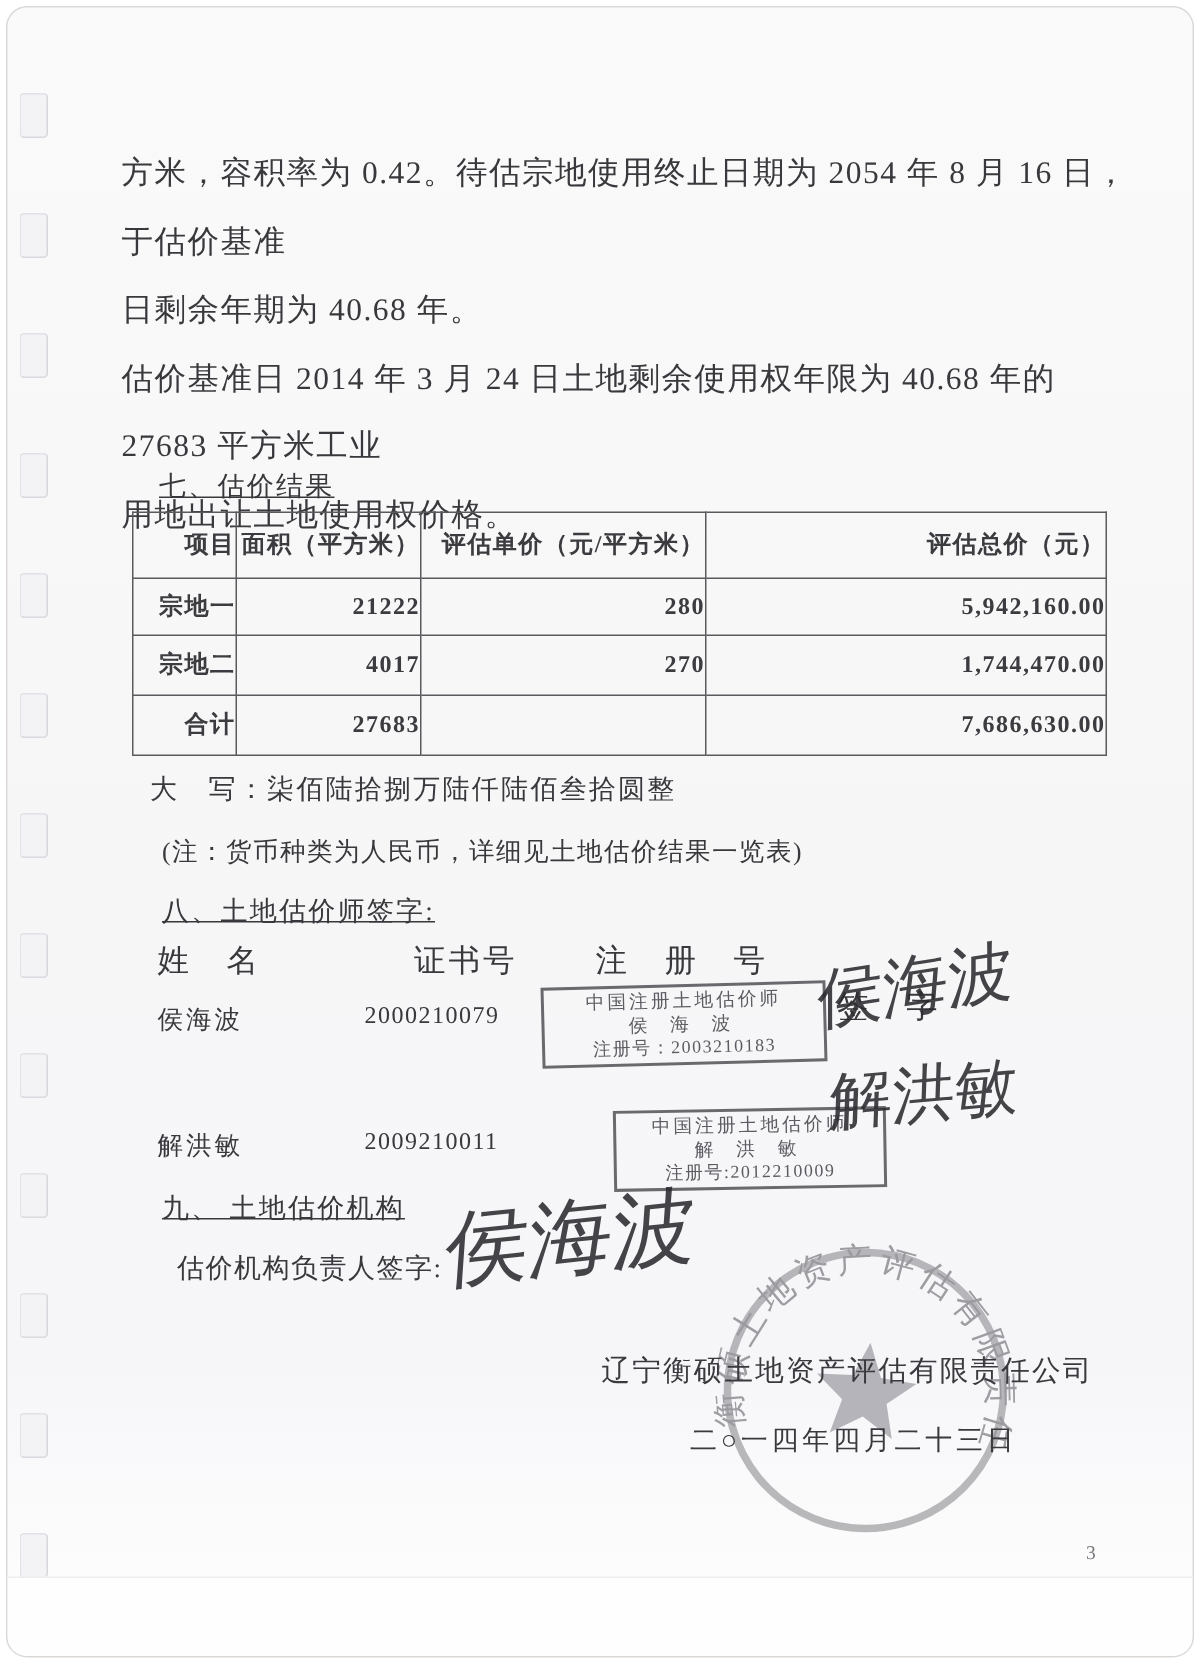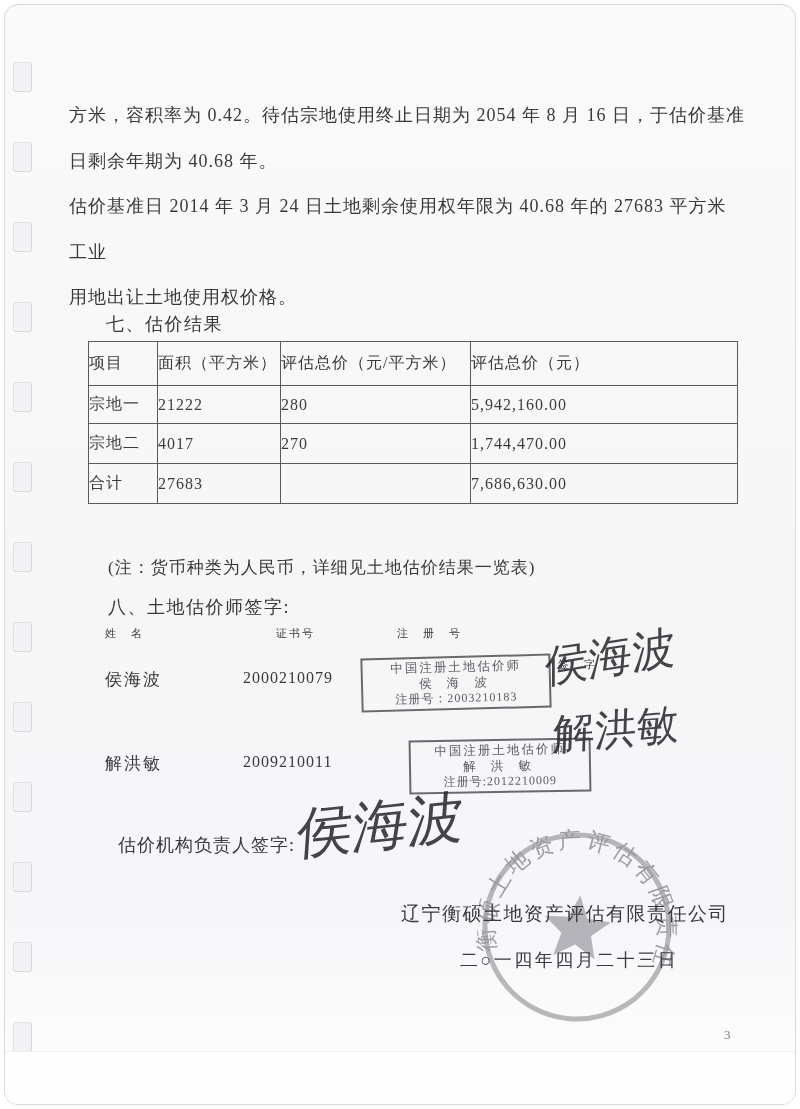--- a/index.html
+++ b/index.html
@@ -6,31 +6,31 @@
   .stage{position:relative;width:800px;height:1109px;background:#fff;overflow:hidden;
          font-family:"Liberation Serif","DejaVu Serif",serif;color:#39393d;}
   .frame{position:absolute;left:4px;top:4px;right:4px;bottom:4px;border:1px solid #dbd8d5;
          border-radius:14px;background:linear-gradient(180deg,#fbfafa 0%,#f7f6f7 55%,#f6f5f8 82%,#fdfdfd 96%);
          overflow:hidden;}
   .paper-bottom{position:absolute;left:0;right:0;bottom:0;height:52px;background:#fefefe;border-top:1px solid #efeeee;}
   
   .hole{position:absolute;left:8px;width:17px;height:28px;border-radius:3px;
         background:#f3f2f5;border:1px solid #e3e1e6;border-right-color:#d8d6dc;border-bottom-color:#dbd9df;}
   
-  .bodytext{position:absolute;left:64px;top:88px;width:676px;font-size:18px;line-height:45.5px;letter-spacing:1px;}
+  .bodytext{position:absolute;left:76px;top:88px;width:676px;font-size:21px;line-height:45.5px;letter-spacing:1px;}
   .indent{ text-indent:2em; }
-  .sec-title{position:absolute;font-size:18px;letter-spacing:1.5px;}
+  .sec-title{position:absolute;font-size:18px;letter-spacing:1.5px;text-decoration:underline;}
   
   table.result{position:absolute;left:83px;top:336px;width:649px;border-collapse:collapse;
                font-size:16px;color:#3c3c40;table-layout:fixed;}
-  table.result td,table.result th{border:1.5px solid #5a5a5e;text-align:left;font-weight:normal;
+  table.result td,table.result th{border:1.5px solid #5a5a5e;text-align:right;font-weight:bold;
                letter-spacing:1px;padding:0;}
   
   .abs{position:absolute;}
-  .colhead{font-size:11px;letter-spacing:2px;}
+  .colhead{font-size:21px;letter-spacing:2px;}
   .certno{font-size:16px;letter-spacing:1px;}
   .stamp{position:absolute;border:2px solid #6a6a6e;color:#5c5c62;text-align:center;
          padding:2px 5px;line-height:1.25;background:rgba(255,255,255,0.0);}
   .stamp .s1{font-size:12.5px;letter-spacing:2px;}
   .stamp .s2{font-size:12.5px;letter-spacing:6px;}
   .stamp .s3{font-size:12px;letter-spacing:1px;}
   .sig{position:absolute;color:#2c2c30;font-size:44px;white-space:nowrap;
        transform:rotate(-9deg) skewX(-9deg);transform-origin:left center;opacity:.88;
        font-family:"DejaVu Serif","Liberation Serif",serif;}
   .seal{position:absolute;opacity:.82;}
@@ -72,21 +72,21 @@
       <colgroup>
           <col style="width:69px">
           <col style="width:123px">
           <col style="width:190px">
           <col style="width:267px">
         </colgroup>
       <tbody>
           <tr style="height:44px">
         <th>项目</th>
         <th>面积（平方米）</th>
-        <th>评估总价（元/平方米）</th>
+        <th>评估单价（元/平方米）</th>
         <th>评估总价（元）</th>
       </tr>
       <tr style="height:38px">
         <td>宗地一</td>
         <td>21222</td>
         <td>280</td>
         <td>5,942,160.00</td>
       </tr>
       <tr style="height:40px">
         <td>宗地二</td>
@@ -96,20 +96,21 @@
       </tr>
       <tr style="height:40px">
         <td>合计</td>
         <td>27683</td>
         <td></td>
         <td>7,686,630.00</td>
       </tr>
     </tbody>
       </table>
 
+    <div class="abs" style="left:95px;top:509px;font-size:18px;letter-spacing:1.5px;">大　写：柒佰陆拾捌万陆仟陆佰叁拾圆整</div>
 
     <div class="abs" style="left:103px;top:551px;font-size:17px;letter-spacing:1px;">(注：货币种类为人民币，详细见土地估价结果一览表)</div>
 
     <div class="sec-title" style="left:103px;top:590px;position:absolute;">八、土地估价师签字:</div>
 
     <div class="abs colhead" style="left:100px;top:621px;">姓　名</div>
     <div class="abs colhead" style="left:242px;top:621px;margin-left:29px;">证书号</div>
     <div class="abs colhead" style="left:392px;top:621px;">注　册　号</div>
     <div class="abs colhead" style="left:553px;top:652px;">签　字</div>
 
@@ -124,20 +125,21 @@
 
     <div class="abs" style="left:100px;top:747px;font-size:17px;letter-spacing:2px;">解洪敏</div>
     <div class="abs certno" style="left:238px;top:748px;">2009210011</div>
     <div class="stamp" style="left:404px;top:734px;width:168px;transform:rotate(-1deg);">
       <div class="s1">中国注册土地估价师</div>
       <div class="s2">解 洪 敏</div>
       <div class="s3">注册号:2012210009</div>
     </div>
     <div class="sig" style="left:548px;top:702px;font-size:42px;transform:rotate(-5deg) skewX(-7deg);">解洪敏</div>
 
+    <div class="sec-title" style="left:103px;top:788px;position:absolute;">九、 土地估价机构</div>
     <div class="abs" style="left:113px;top:828px;font-size:18px;letter-spacing:1px;">估价机构负责人签字:</div>
     <div class="sig" style="left:292px;top:792px;font-size:56px;transform:rotate(-6deg) skewX(-10deg);">侯海波</div>
 
     <svg class="seal" style="left:472px;top:822px;transform:rotate(6deg);" width="200" height="200" viewBox="0 0 200 200">
       <defs>
         <path id="sealArc" d="M 22,132 A 83,83 0 1,1 178,132" fill="none"></path>
       </defs>
       <circle cx="100" cy="100" r="92" fill="none" stroke="#8f8f93" stroke-width="5" opacity="0.75"></circle>
       <polygon points="100,68 109.4,90.6 133.3,92.1 114.9,107.4 120.8,130.4 100,117.5 79.2,130.4 85.1,107.4 66.7,92.1 90.6,90.6" fill="#92929a" opacity="0.8"></polygon>
       <text font-size="23" letter-spacing="3.5" fill="#85858b" opacity="0.95" font-family="Liberation Serif,serif">

